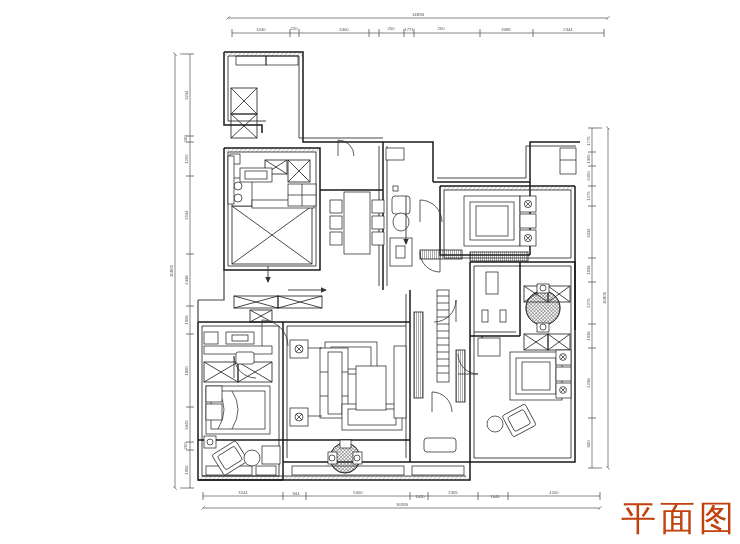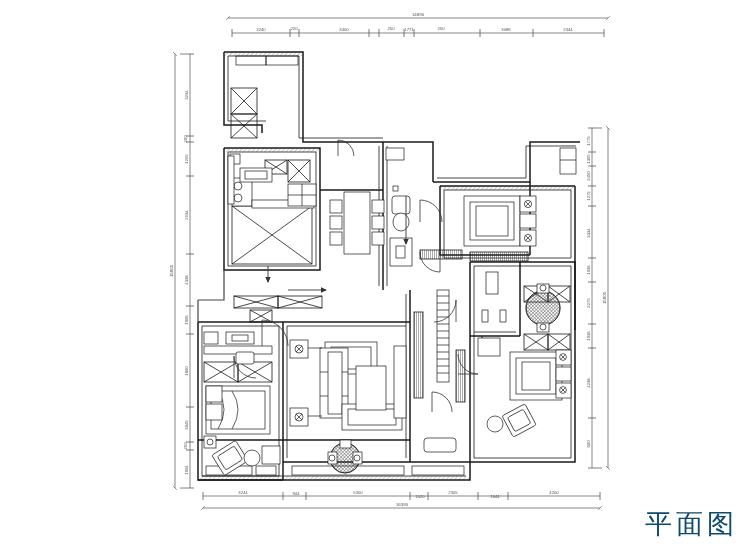--- a/index.html
+++ b/index.html
@@ -1,21 +1,21 @@
 <!DOCTYPE html>
 <html><head>
 <meta charset="utf-8">
 <style>
   html,body{margin:0;padding:0;background:#ffffff;}
   body{width:740px;height:544px;overflow:hidden;
        font-family:"Liberation Sans",sans-serif;color:#1a1a1a;}
   #root{position:relative;width:740px;height:544px;background:#fff;}
   svg{display:block;}
   .ttl{position:absolute;right:2px;bottom:2px;font-family:"DejaVu Sans",sans-serif;
-       font-size:27px;letter-spacing:4px;color:#0c4a6e;white-space:nowrap;}
+       font-size:35px;letter-spacing:4px;color:#c2410c;white-space:nowrap;}
 </style>
 </head>
 <body>
 
 <div id="root">
 
 <svg width="740" height="544" viewBox="0 0 740 544" shape-rendering="geometricPrecision">
   <defs>
     <pattern id="hatchWall" width="3" height="3" patternUnits="userSpaceOnUse" patternTransform="rotate(45)">
       <line x1="0" y1="0" x2="0" y2="3" stroke="#333" stroke-width="1"></line>

